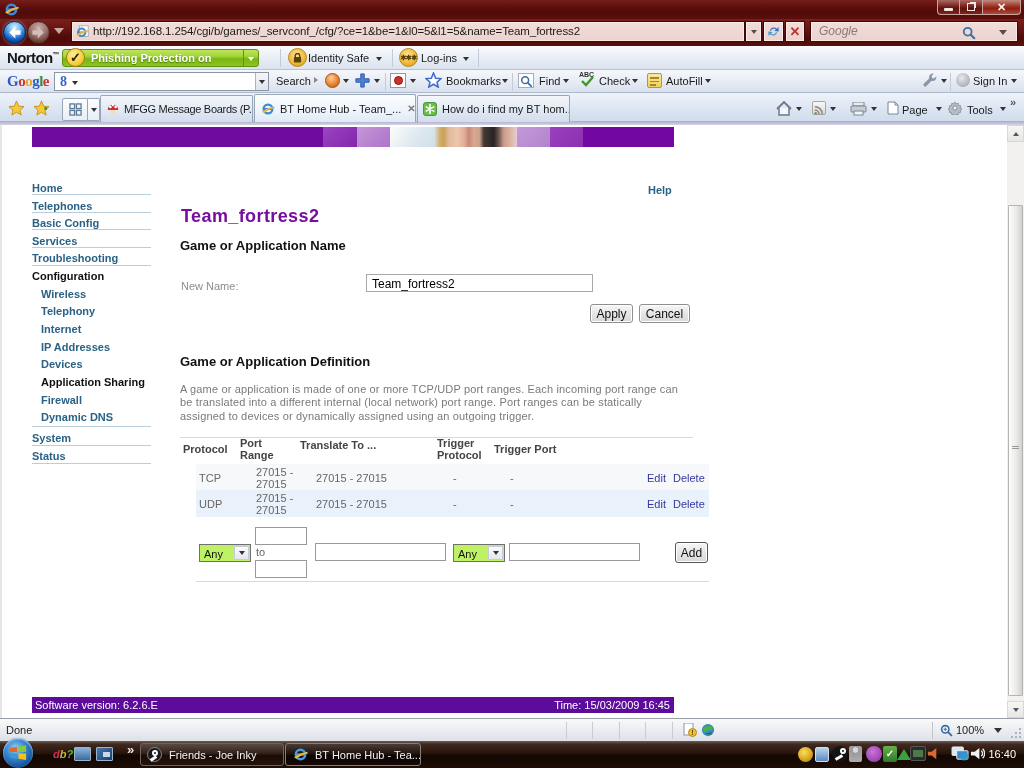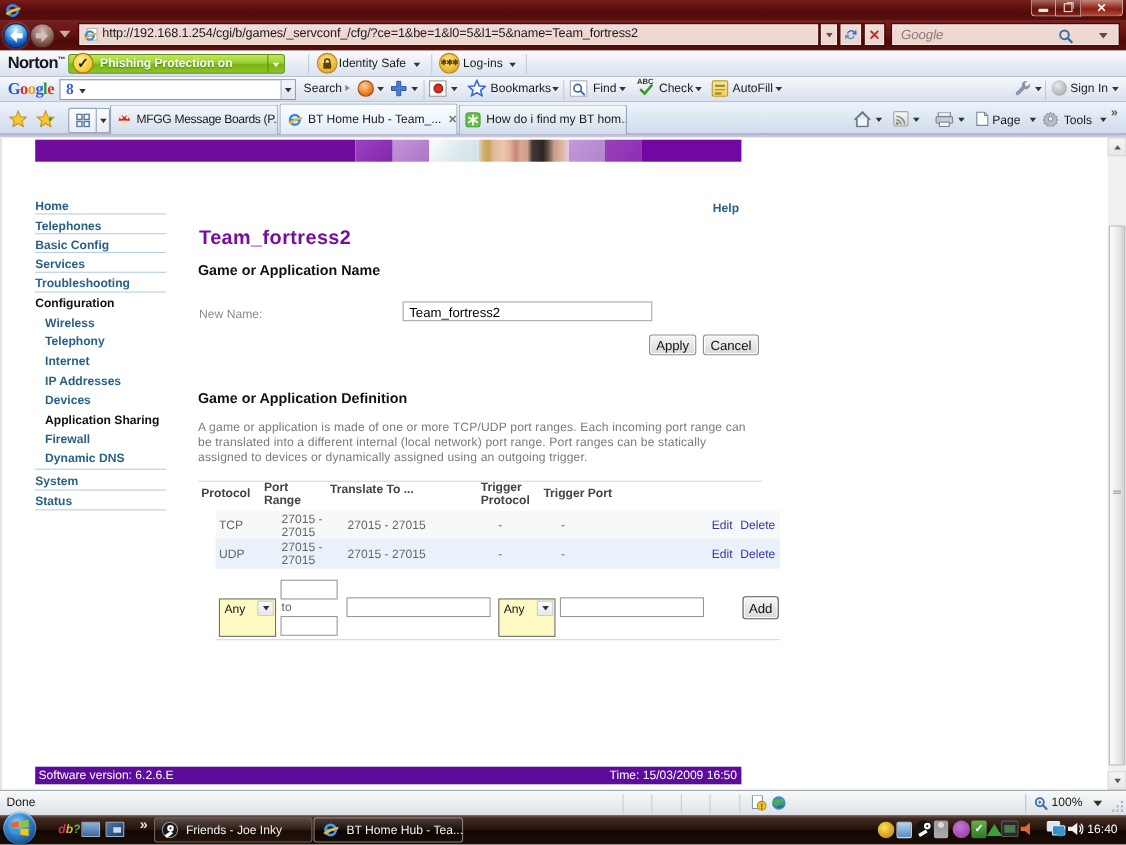--- a/index.html
+++ b/index.html
@@ -63,21 +63,21 @@
 #newname{position:absolute;left:179px;top:155px;font-size:11px;color:#8d8d8d}
 #nameinput{position:absolute;left:364px;top:149px;width:227px;height:18px;border:1px solid #a9a9a9;background:#fff;font-size:12px;color:#000;padding:2px 0 0 5px}
 .btn{position:absolute;height:19px;border:1px solid #8e8e8e;border-radius:3px;background:linear-gradient(180deg,#f6f6f6,#e8e8e8 45%,#d8d8d8 100%);font-size:12px;color:#111;text-align:center;box-shadow:inset 0 0 0 1px #fff}
 #para{position:absolute;left:178px;top:258px;font-size:11px;color:#7a7a7a;line-height:13.4px;width:540px;letter-spacing:.15px}
 
 #tbl{position:absolute;left:178px;top:312px;width:513px}
 .trow{position:absolute;left:16px;width:513px}
 .tcell{position:absolute;font-size:11px;color:#666}
 .thead{font-weight:bold;color:#444}
 .linkcell{color:#3737a2;font-size:11px}
-.sel{position:absolute;width:52px;height:35px;background:#fef9c3;border:1px solid #707070;font-size:11px;color:#111}
+.sel{position:absolute;width:52px;height:18px;background:#bef264;border:1px solid #707070;font-size:11px;color:#111}
 .sel span{position:absolute;left:4px;top:3px}
 .selbtn{position:absolute;right:1px;top:1px;width:15px;height:14px;background:linear-gradient(180deg,#fcfcfc,#e4e7ec);border:1px solid #c4ccd8;border-radius:1px;display:flex;align-items:center;justify-content:center}
 .inp{position:absolute;height:18px;border:1px solid #999;background:#fff;font-size:11px;padding:0 2px;font-family:"Liberation Sans",sans-serif}
 #verbar{position:absolute;left:30px;top:572px;width:642px;height:16px;background:#5c0b9a;color:#fff;font-size:11px}
 
 #scrollbar{left:1007px;top:125px;width:17px;height:593px;background:#f2f1f0}
 .sbtn{position:absolute;left:0;width:17px;height:17px;background:linear-gradient(180deg,#f6f6f5,#e8e7e5);border:1px solid #d9d8d6;display:flex;align-items:center;justify-content:center}
 #sthumb{position:absolute;left:1px;top:80px;width:15px;height:491px;background:linear-gradient(90deg,#fdfdfd,#e8e8e6 60%,#d2d1cf);border:1px solid #b5b4b2;border-radius:1px}
 
 #statusbar{left:0;top:718px;width:1024px;height:23px;background:linear-gradient(180deg,#f8f9fa,#e8ebef 60%,#dde1e7);border-top:1px solid #9aa0a8;font-size:11px;color:#1a1a1a}
@@ -385,21 +385,21 @@
               <div class="dn"></div>
             </div>
           </div>
         <input class="inp" style="left: 313px; top: 26px; width: 131px;">
         <div class="btn" style="left:479px;top:25px;width:33px;height:21px;padding-top:3px;border-color:#555">Add</div>
         <div style="position:absolute;left:0;top:64px;width:513px;height:1px;background:#d8d8d8"></div>
       </div>
     </div>
     <div id="verbar">
       <span style="position:absolute;left:3px;top:2px">Software version: 6.2.6.E</span>
-      <span style="position:absolute;right:4px;top:2px">Time: 15/03/2009 16:50</span>
+      <span style="position:absolute;right:4px;top:2px">Time: 15/03/2009 16:45</span>
     </div>
   </div>
   <div class="abs" id="scrollbar">
     <div class="sbtn" style="top:0">
         <div class="dn" style="border-top:none;border-bottom:4px solid #4a5a68"></div>
       </div>
     <div id="sthumb">
         <div style="margin:240px auto 0;width:7px;border-top:1px solid #999;border-bottom:1px solid #999;height:3px"></div>
       </div>
     <div class="sbtn" style="top:576px">

